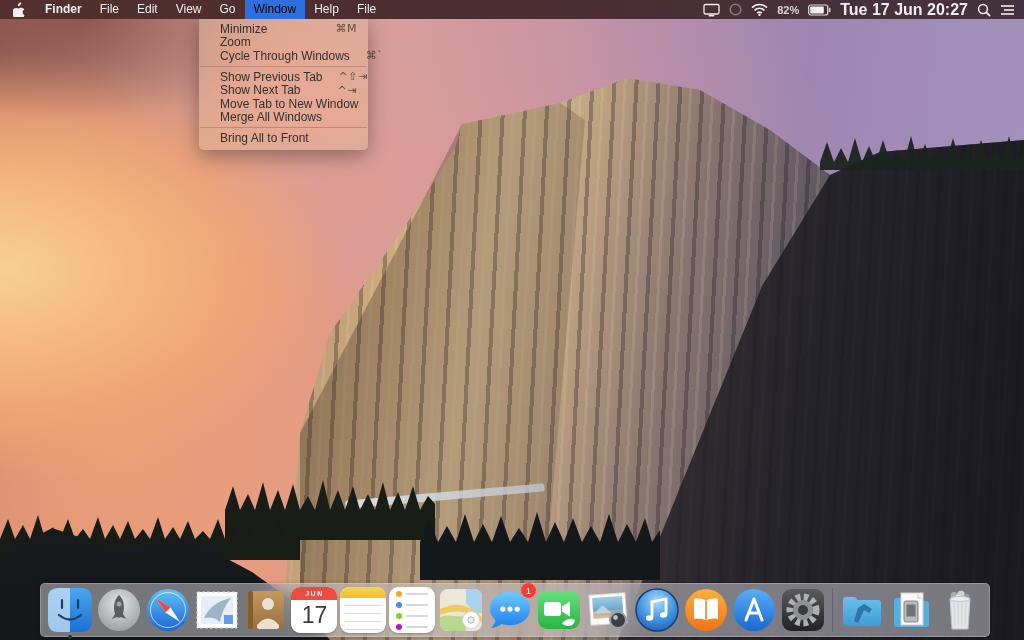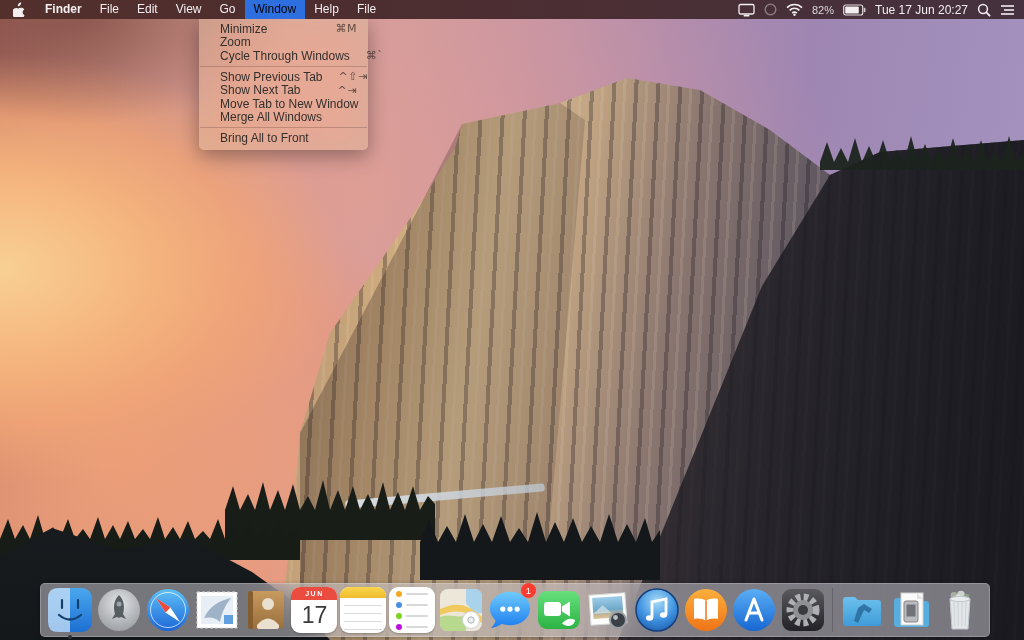--- a/index.html
+++ b/index.html
@@ -43,24 +43,24 @@
 
   
   .menubar{position:absolute;left:0;top:0;width:1024px;height:19px;display:flex;align-items:center;
     background:linear-gradient(90deg,#53302c 0%,#4e2d2e 25%,#4b2e33 55%,#473039 80%,#45313f 100%);
     color:#f3eef0;font-size:12px;z-index:30;}
   .mb-left{display:flex;align-items:center;height:100%;}
   .mb-apple{padding:0 10px 0 13px;display:flex;align-items:center;height:100%;}
   .mb-item{padding:0 9px;height:19px;line-height:19px;white-space:nowrap;}
   .mb-item.bold{font-weight:bold;}
   .mb-item.active{background:#2e6fe0;color:#000000;}
-  .mb-right{margin-left:auto;display:flex;align-items:center;gap:9px;padding-right:9px;height:100%;}
+  .mb-right{margin-left:auto;display:flex;align-items:center;gap:9px;padding-right:9px;height:100%;font-weight:bold;}
   .mb-right svg{display:block;}
   .mb-batt-pct{font-size:11px;color:rgba(243,238,240,.85);}
-  .mb-clock{font-size:12px;white-space:nowrap;}
+  .mb-clock{font-size:16px;white-space:nowrap;}
 
   
   .dropdown{position:absolute;left:199px;top:19px;width:169px;z-index:29;
     background:rgba(215,185,160,.55);
     -webkit-backdrop-filter:blur(18px) saturate(160%);backdrop-filter:blur(18px) saturate(160%);
     border-radius:0 0 5px 5px;box-shadow:0 6px 20px rgba(0,0,0,.35);
     padding:3px 0 5px;color:#352f2c;font-size:12px;}
   .mi{display:flex;justify-content:space-between;align-items:center;height:13.6px;padding:0 11px 0 21px;white-space:nowrap;gap:16px;}
   .mi .sc{color:rgba(62,50,44,.78);font-size:11px;letter-spacing:.5px;font-family:"DejaVu Sans",sans-serif;}
   .msep{height:1px;background:rgba(90,60,50,.28);margin:3px 1px;}

